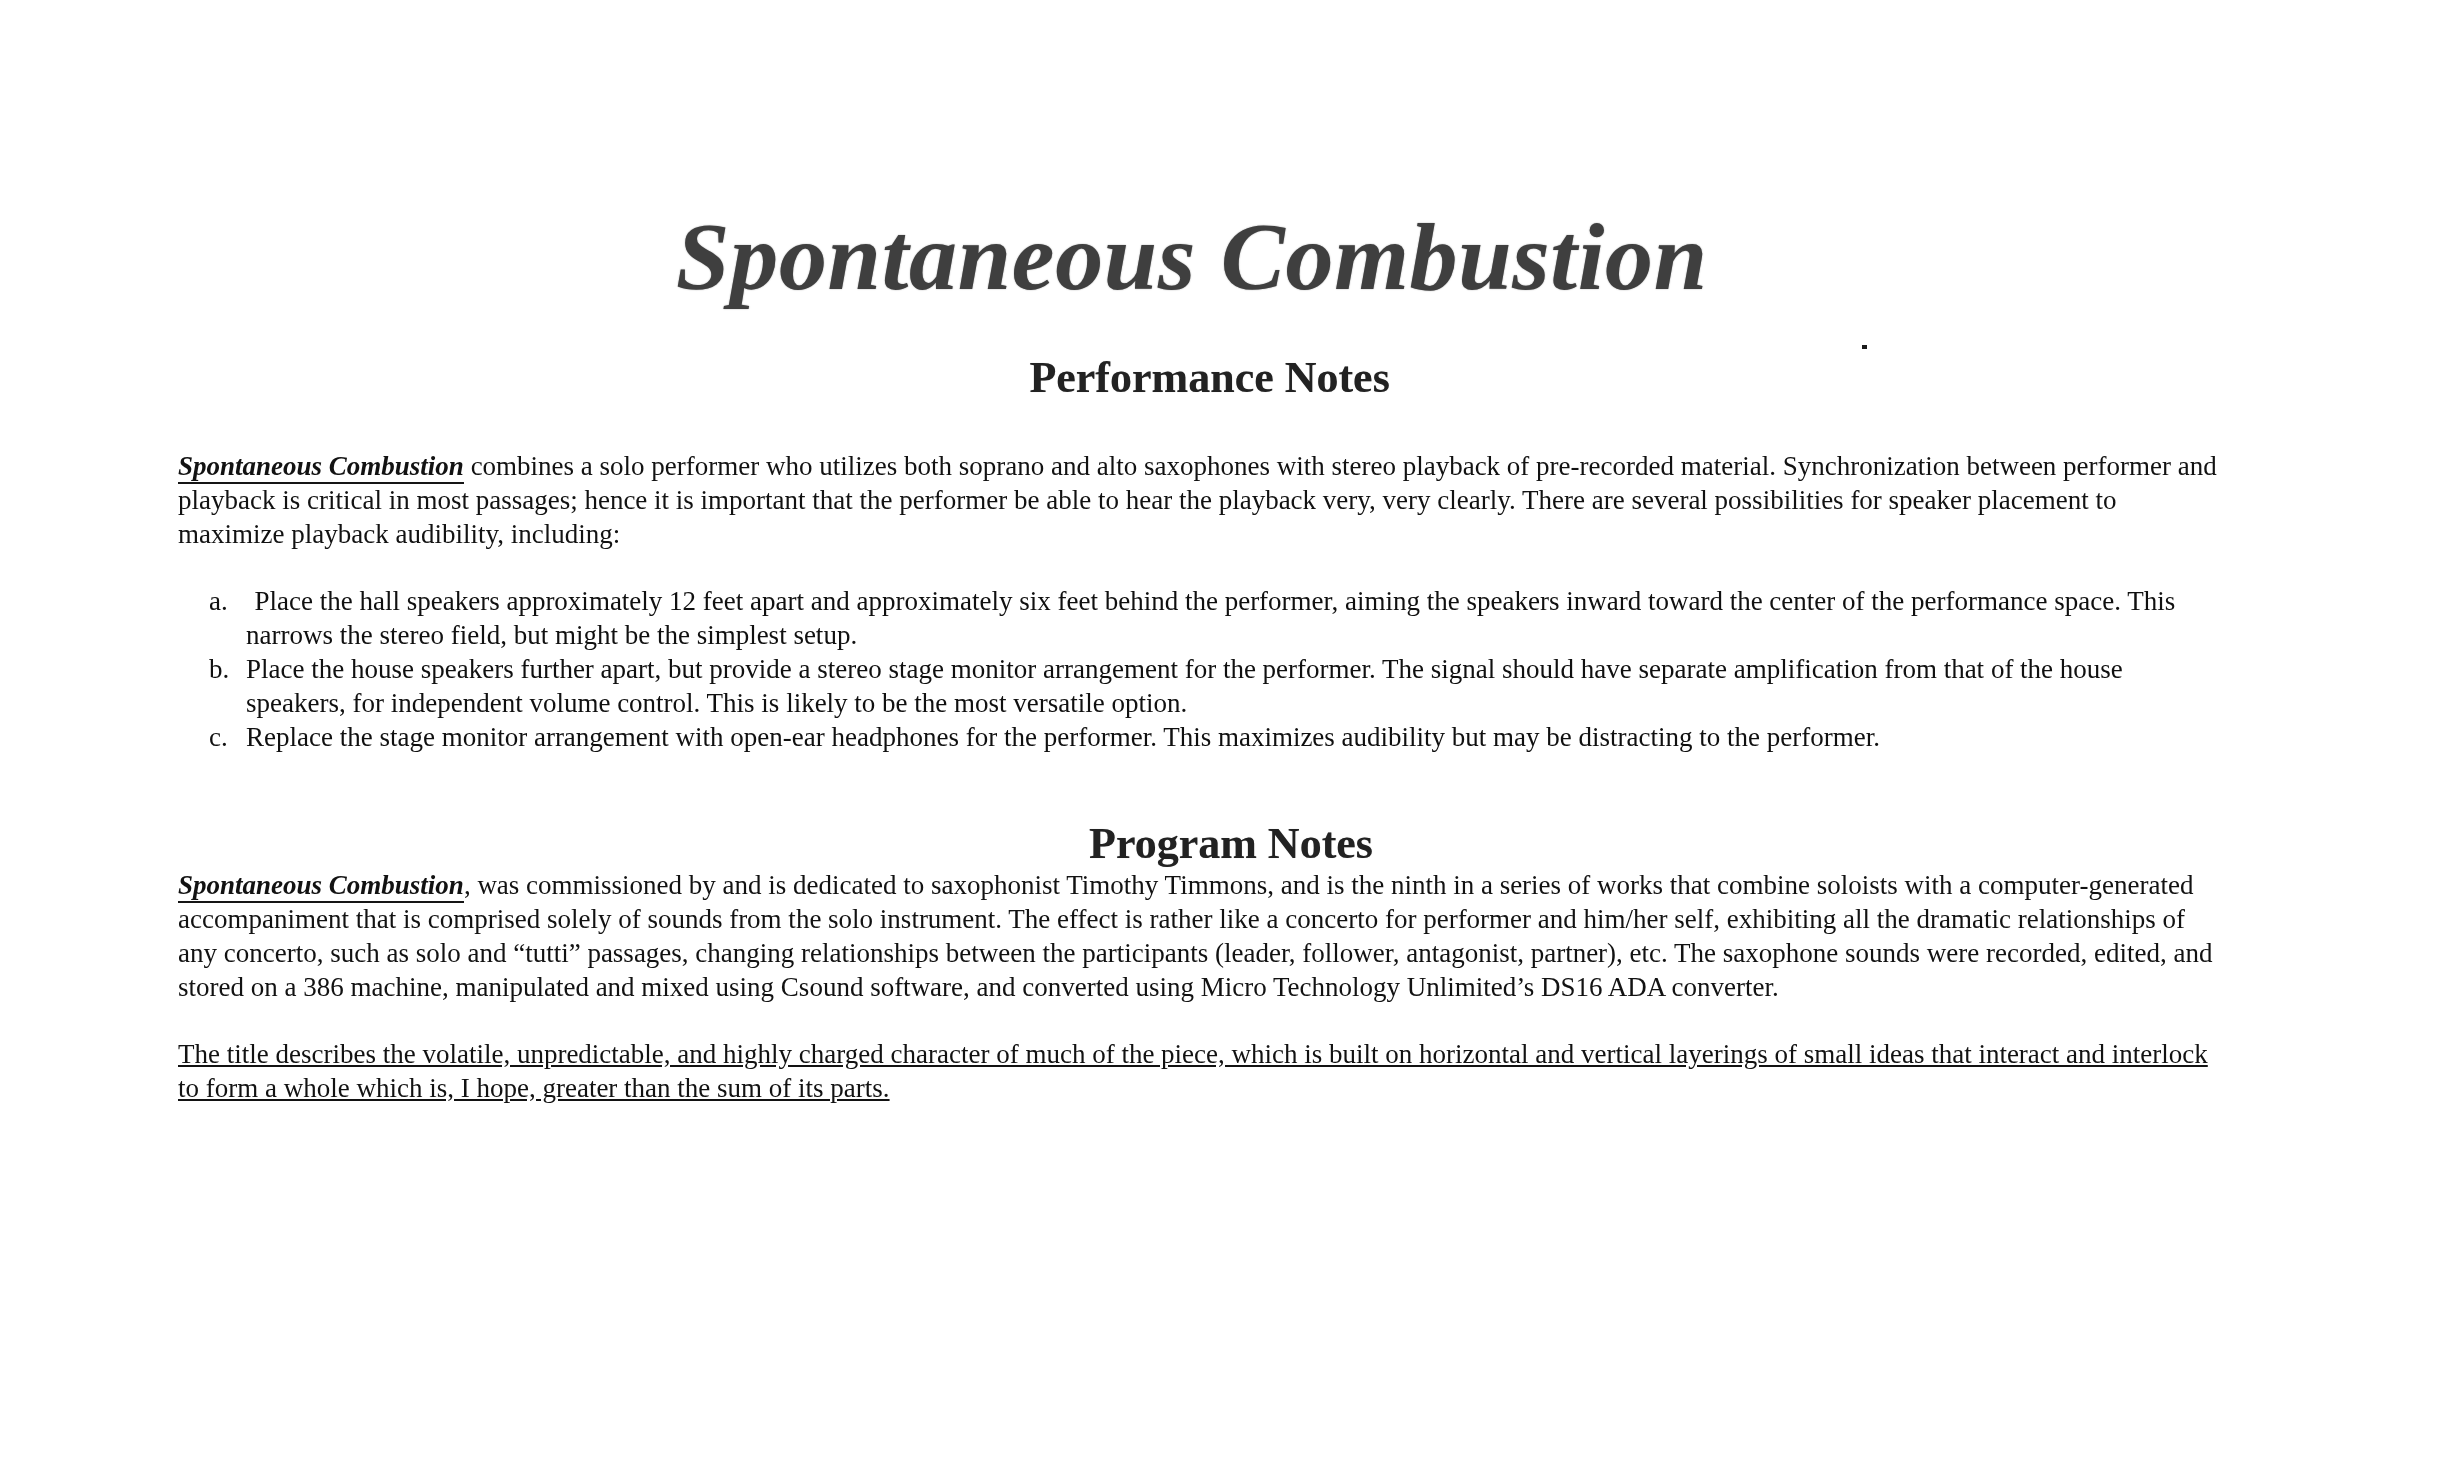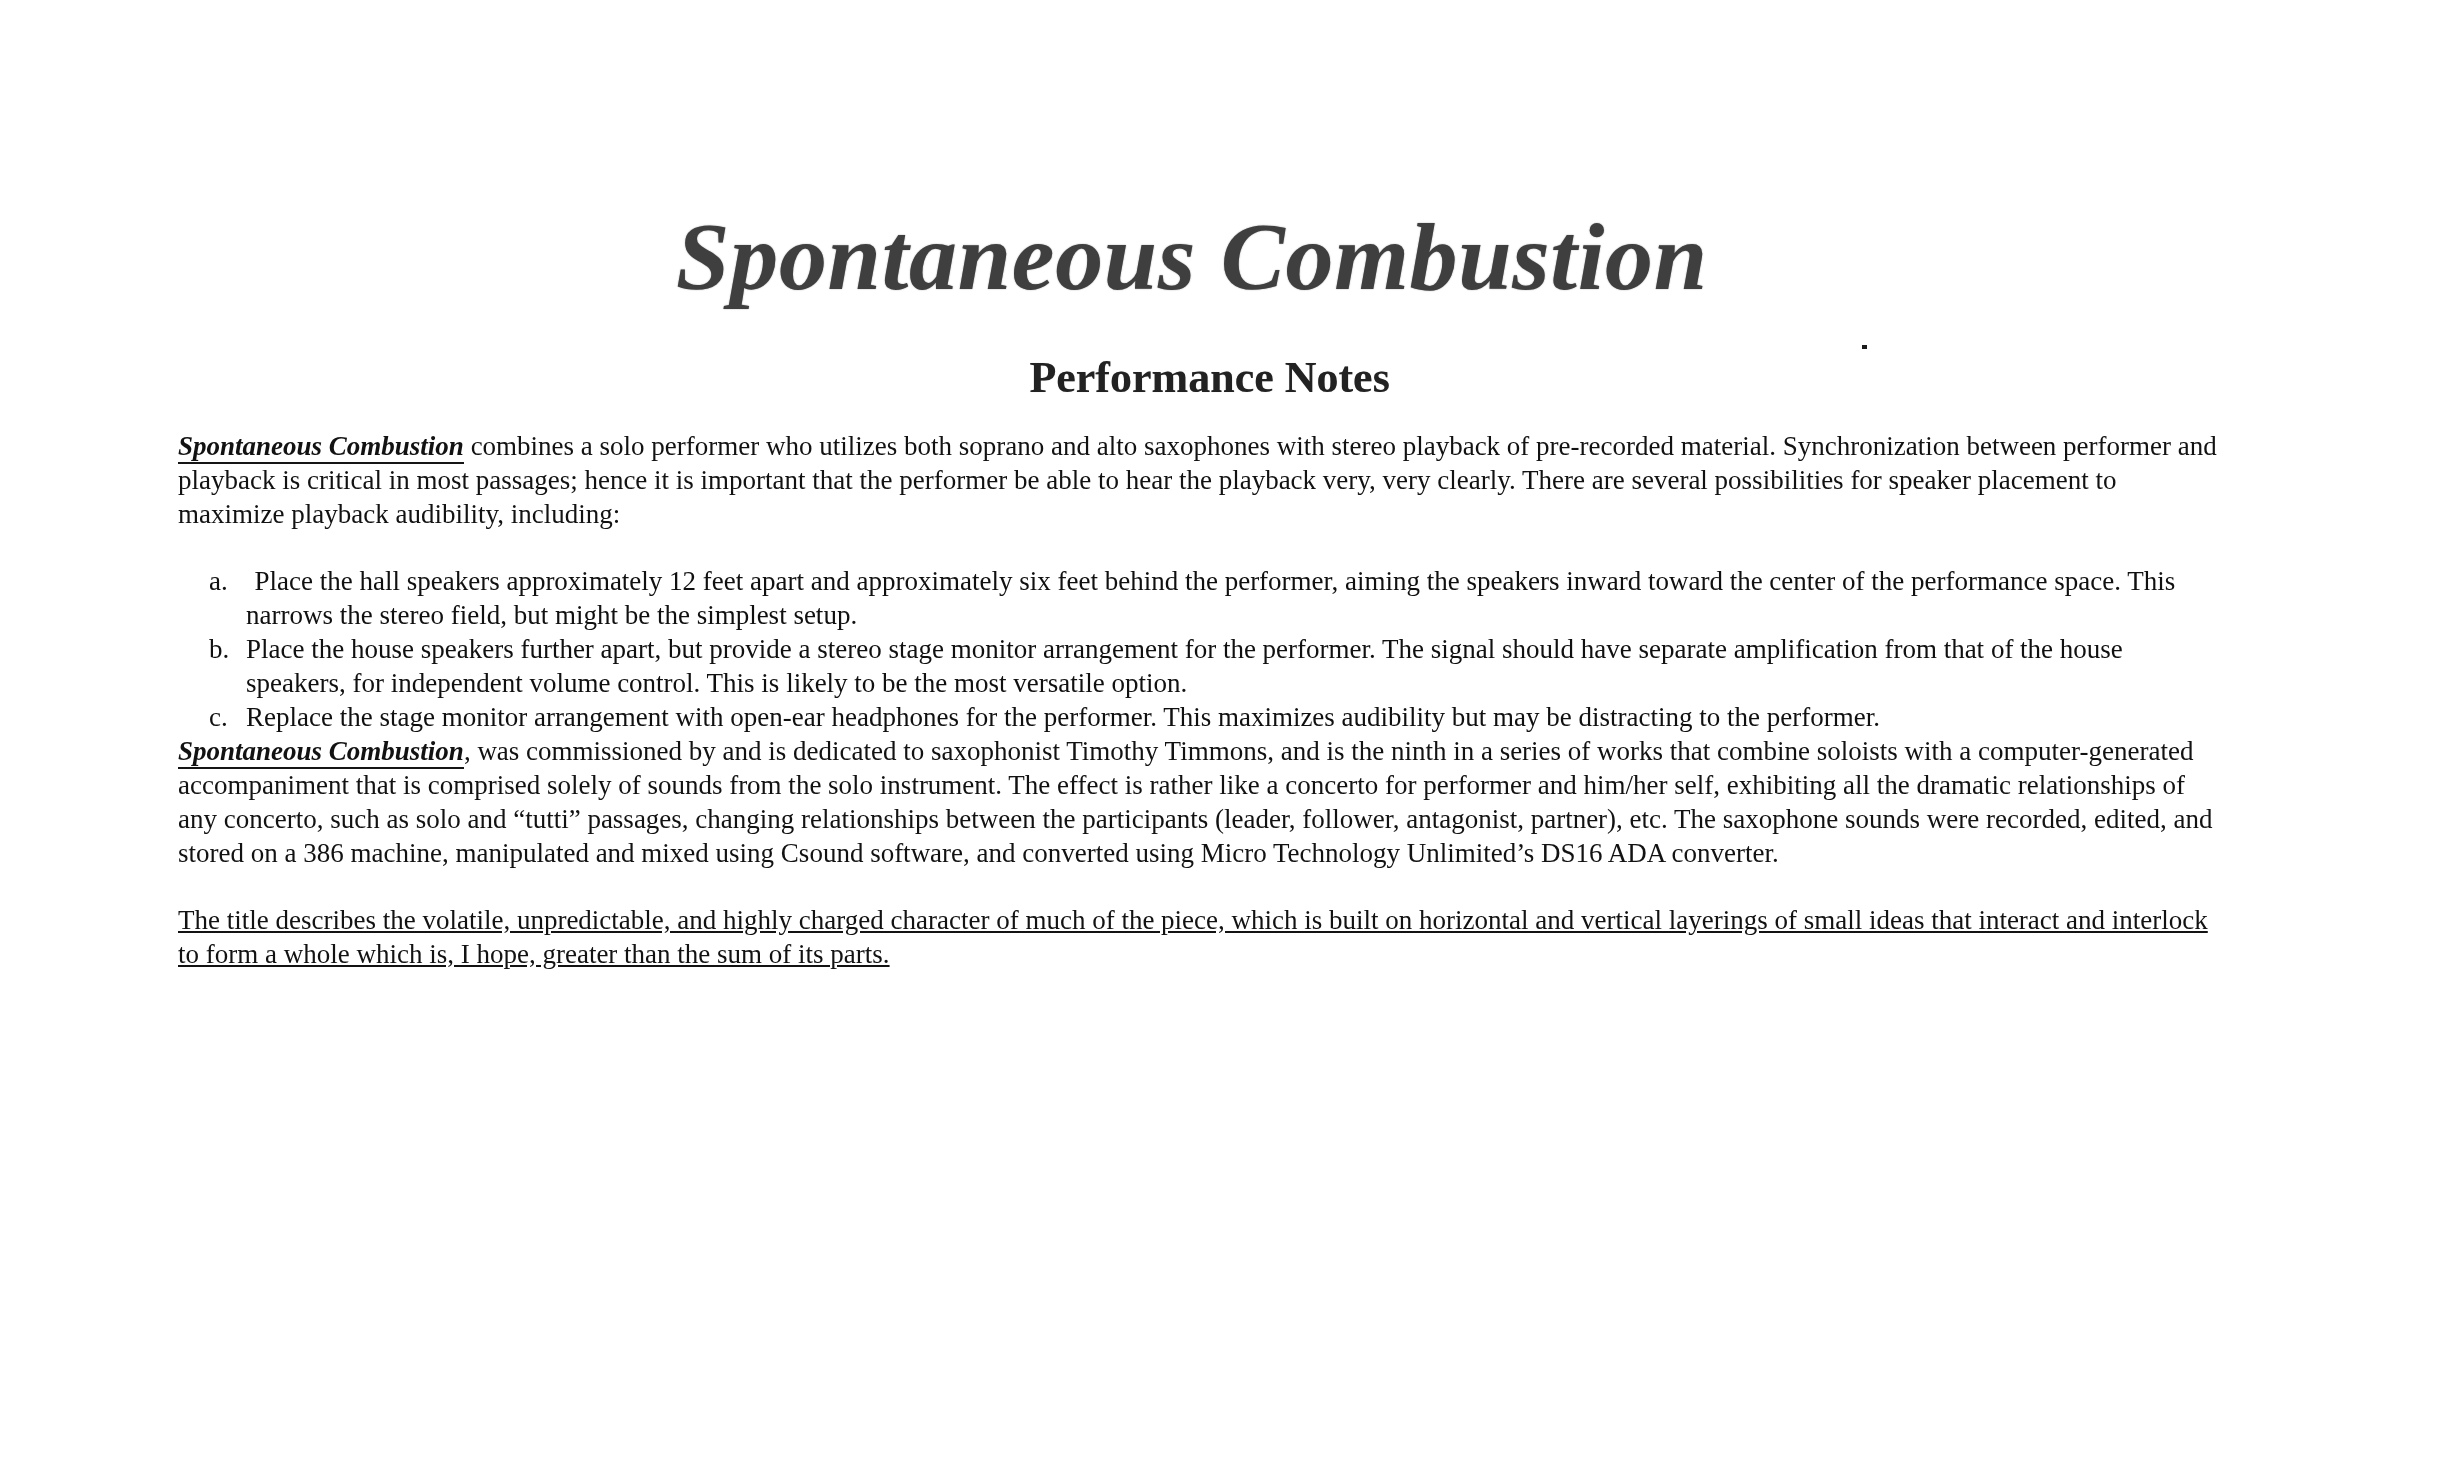--- a/index.html
+++ b/index.html
@@ -51,21 +51,21 @@
   .content {
     padding-left: 178px;
     padding-right: 235px;
   }
   .body-para {
     font-size: 27px;
     line-height: 34px;
     color: #121212;
     text-align: left;
   }
-  .para-intro { margin-top: 27px; }
+  .para-intro { margin-top: 47px; }
   .lead-title {
     font-weight: bold;
     font-style: italic;
     border-bottom: 2.8px solid #151515;
     padding-bottom: 0.7px;
   }
   .speaker-list { margin-top: 33px; }
   .list-item {
     display: flex;
     align-items: flex-start;
@@ -116,20 +116,21 @@
       <div class="list-item item-c">
         <span class="list-marker">c.</span>
         <span class="list-text">Replace the stage monitor arrangement with open-ear headphones for the performer.  This maximizes audibility but may be distracting to the performer.</span>
       </div>
 
     </div>
 
 
   </div>
 
+  <div class="section-heading heading-program">Program Notes</div>
 
   <div class="content">
 
     <p class="body-para para-program-1"><span class="lead-title">Spontaneous Combustion</span><span>, was commissioned by and is dedicated to saxophonist Timothy Timmons, and is the ninth in a series of works that combine soloists with a computer-generated accompaniment that is comprised solely of sounds from the solo instrument.  The effect is rather like a concerto for performer and him/her self, exhibiting all the dramatic relationships of any concerto, such as solo and “tutti” passages, changing relationships between the participants (leader, follower, antagonist, partner), etc.  The saxophone sounds were recorded, edited, and stored on a 386 machine, manipulated and mixed using Csound software, and converted using Micro Technology Unlimited’s DS16 ADA converter.</span></p>
 
     <p class="body-para para-program-2">The title describes the volatile, unpredictable, and highly charged character of much of the piece, which is built on horizontal and vertical layerings of small ideas that interact and interlock to form a whole which is, I hope, greater than the sum of its parts.</p>
 
   </div>
 
 </div>

